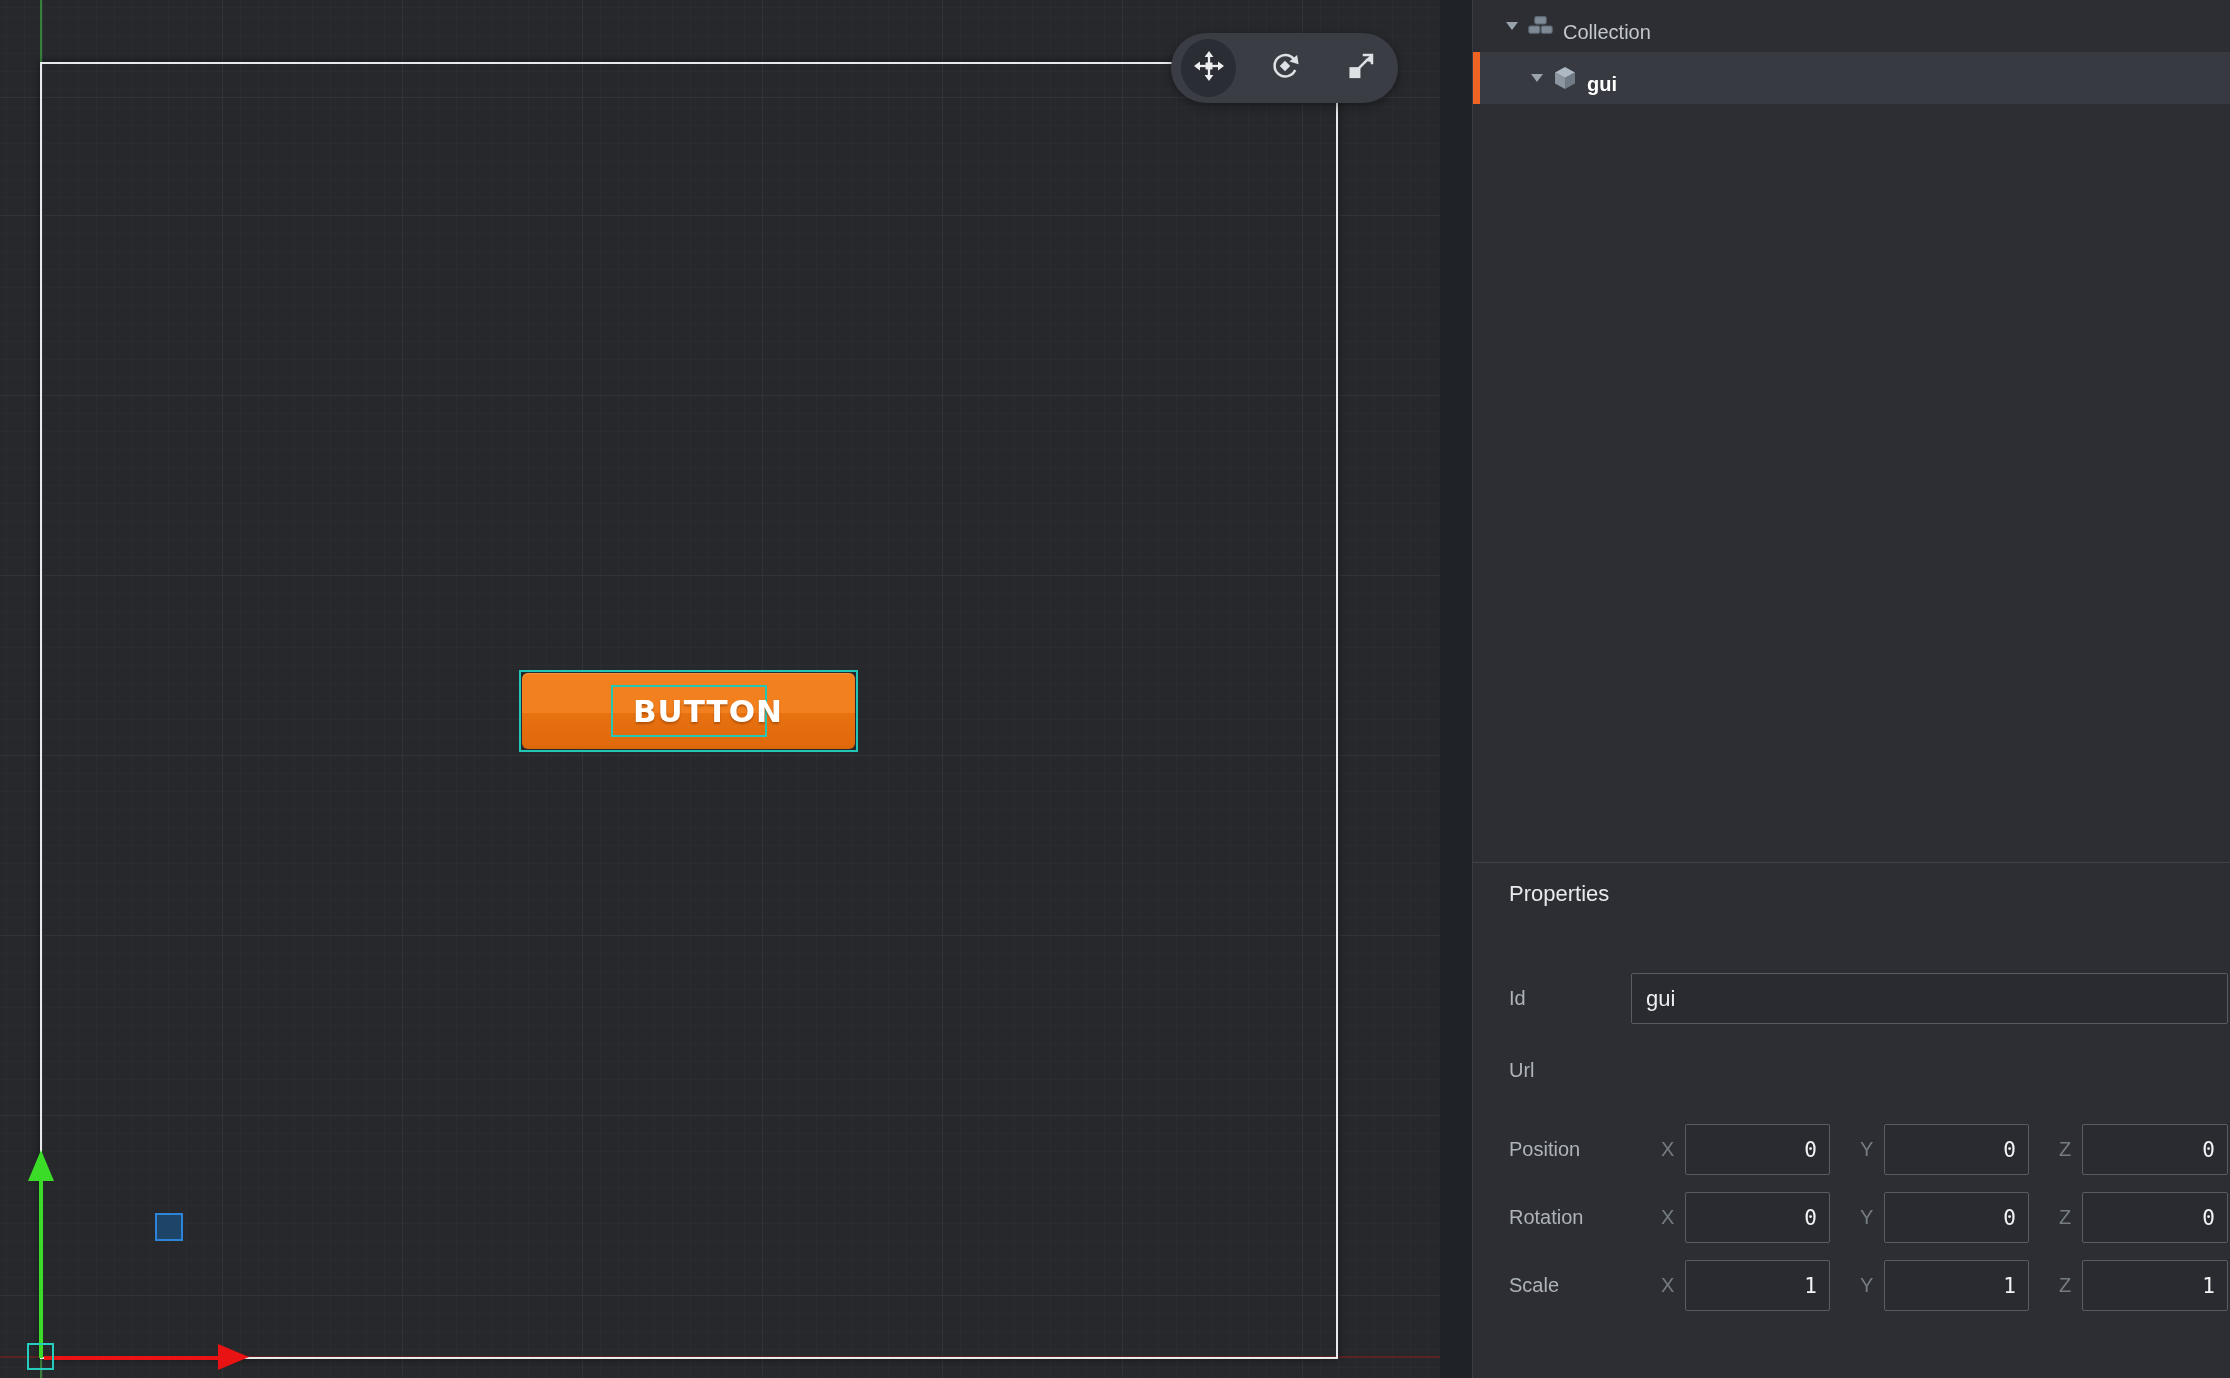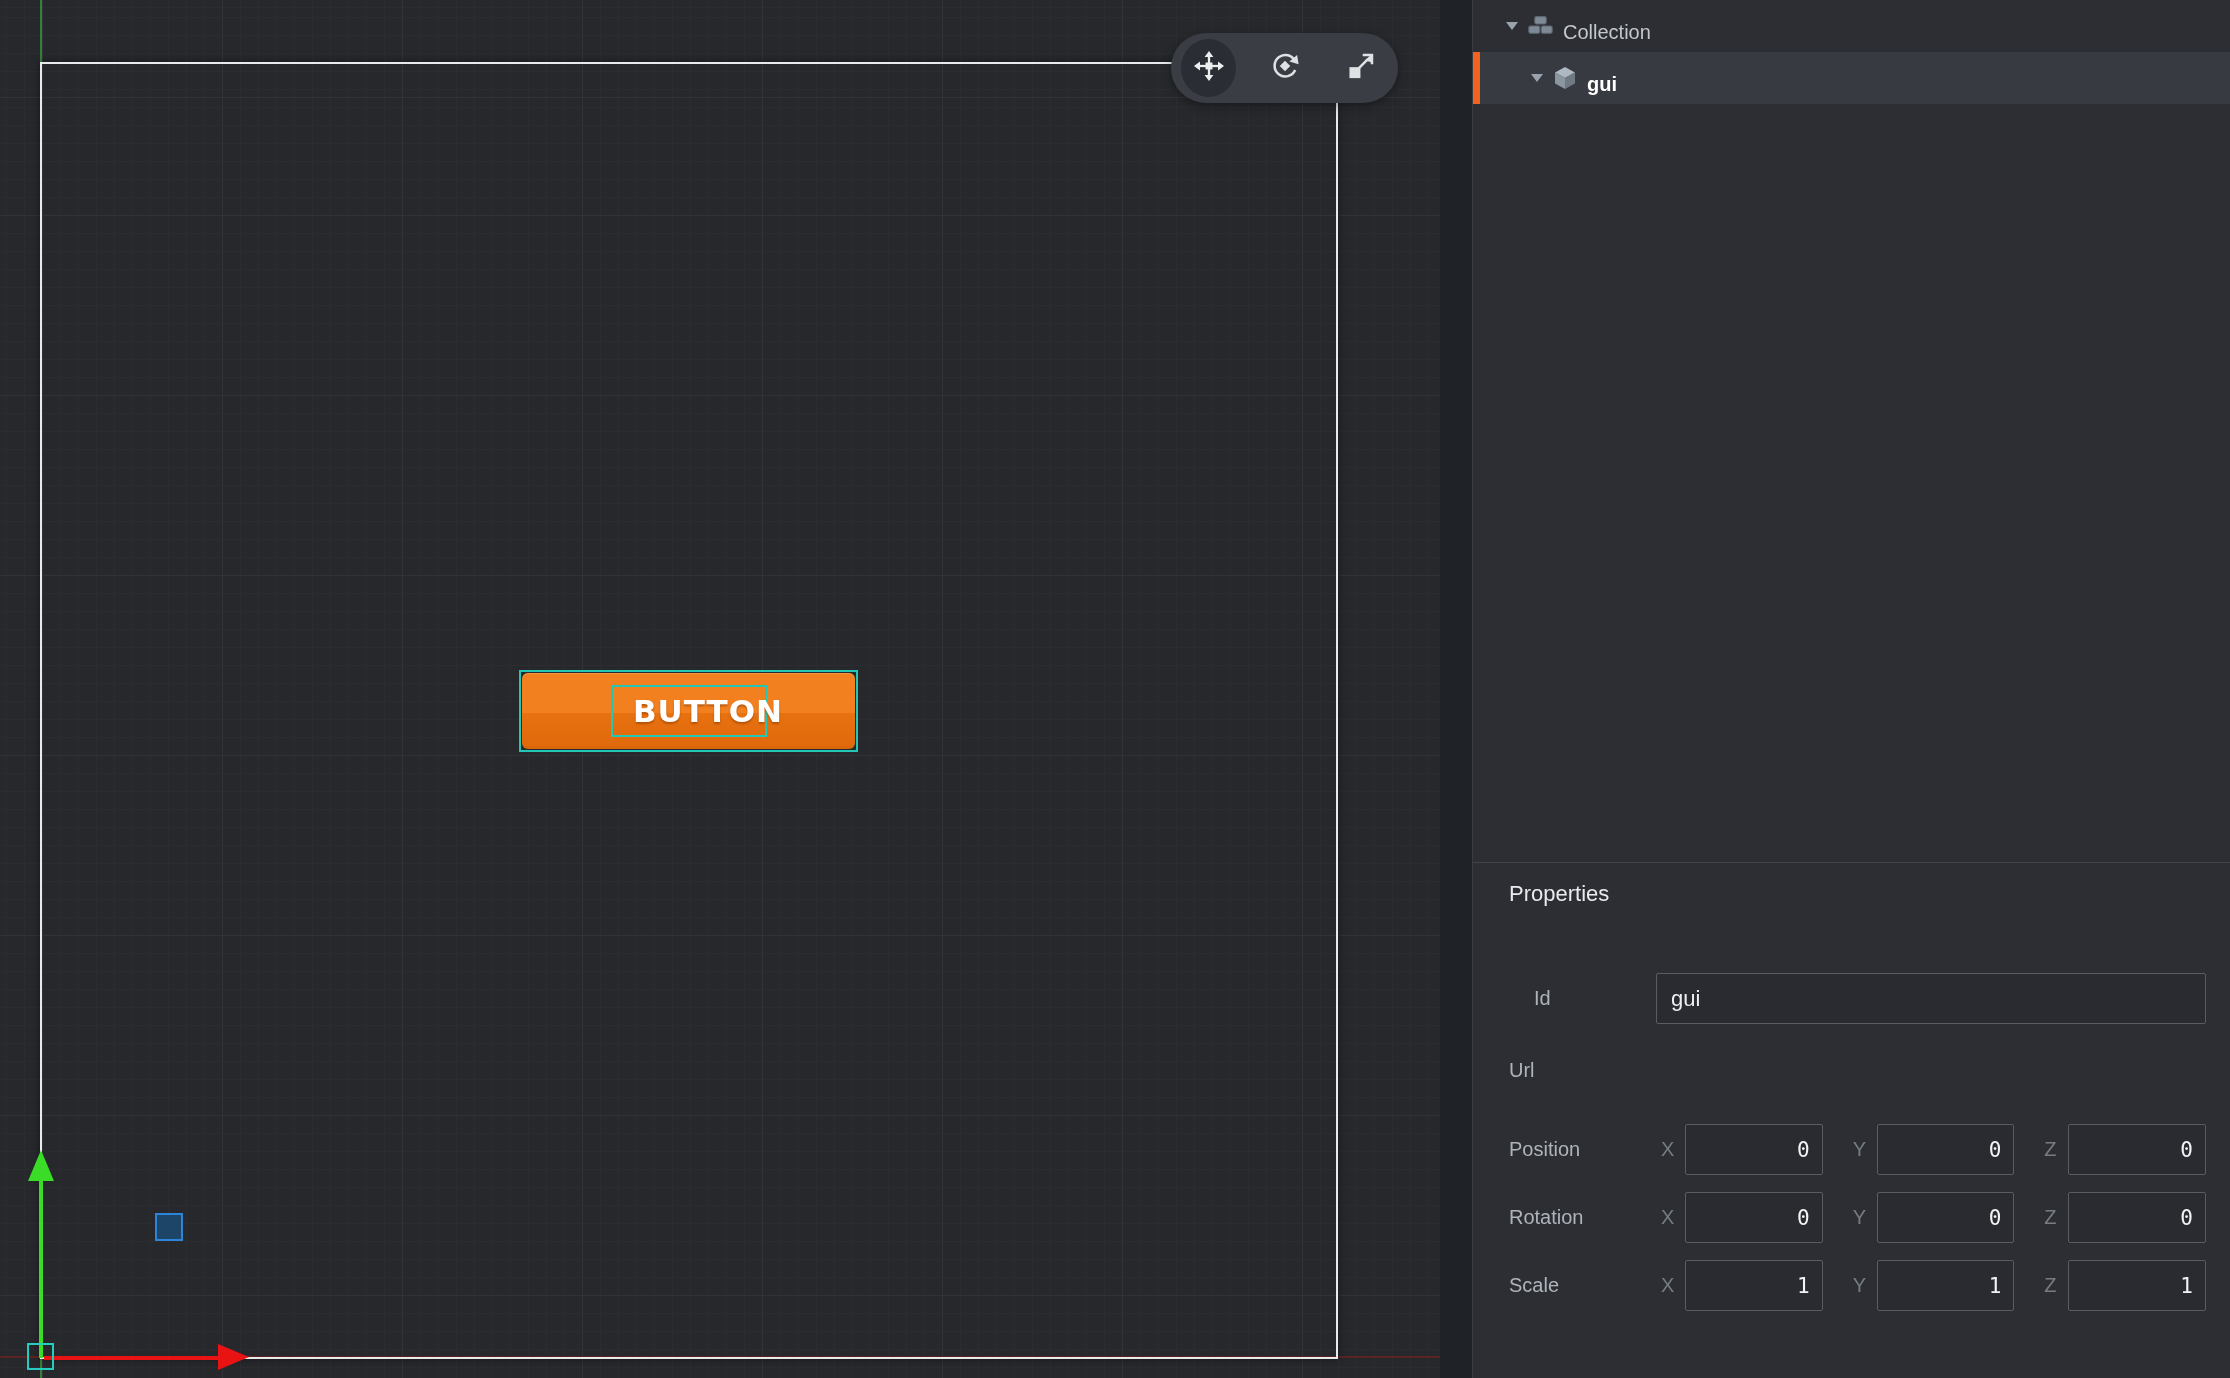--- a/index.html
+++ b/index.html
@@ -72,24 +72,24 @@
   .tree-icon { margin-right:10px; display:flex; }
   .tree-label { color:#c3c8cd; white-space:nowrap;margin-top:13px; }
   .tree-row.selected .tree-label { color:#ffffff; font-weight:bold; }
   .tree-label.italic { font-style:italic; color:#aab0b6; }
   .indent-0 { padding-left:32px; }
   .indent-1 { padding-left:57px; }
   .indent-2 { padding-left:82px; }
 
   
   .properties { position:absolute; top:862px; left:0; width:100%; bottom:0;
-                border-top:1px solid #3f434a; padding:16px 24px 0 36px; }
+                border-top:1px solid #3f434a; padding:16px 2px 0 36px; }
   .prop-title { font-size:22px; line-height:30px; color:#e8eaec; margin-bottom:64px; }
   .prop-row { display:flex; align-items:center; height:51px; }
-  .prop-row.mb-id  { margin-bottom:21px;margin-left:25px; }
+  .prop-row.mb-id  { margin-bottom:21px; }
   .prop-row.mb-url { margin-bottom:28px; }
   .prop-row.mb-vec { margin-bottom:17px;gap:15px; }
   .prop-label { width:122px; font-size:20px; color:#aeb4ba; flex:none; }
   .text-input { flex:1; height:51px; background:#292b30; border:1px solid #585d64; border-radius:2px;
                 color:#eceef0; font-size:22px; padding:0 14px;
                 font-family:"Liberation Sans","DejaVu Sans",sans-serif; outline:none; }
   .text-input::placeholder { color:#7f858c; }
   .axis-group { flex:1; display:flex; align-items:center; min-width:0; }
   .axis-label { font-size:20px; color:#767c83; margin:0 11px 0 15px; flex:none; }
   .axis-group:first-child .axis-label { margin-left:10px; }

